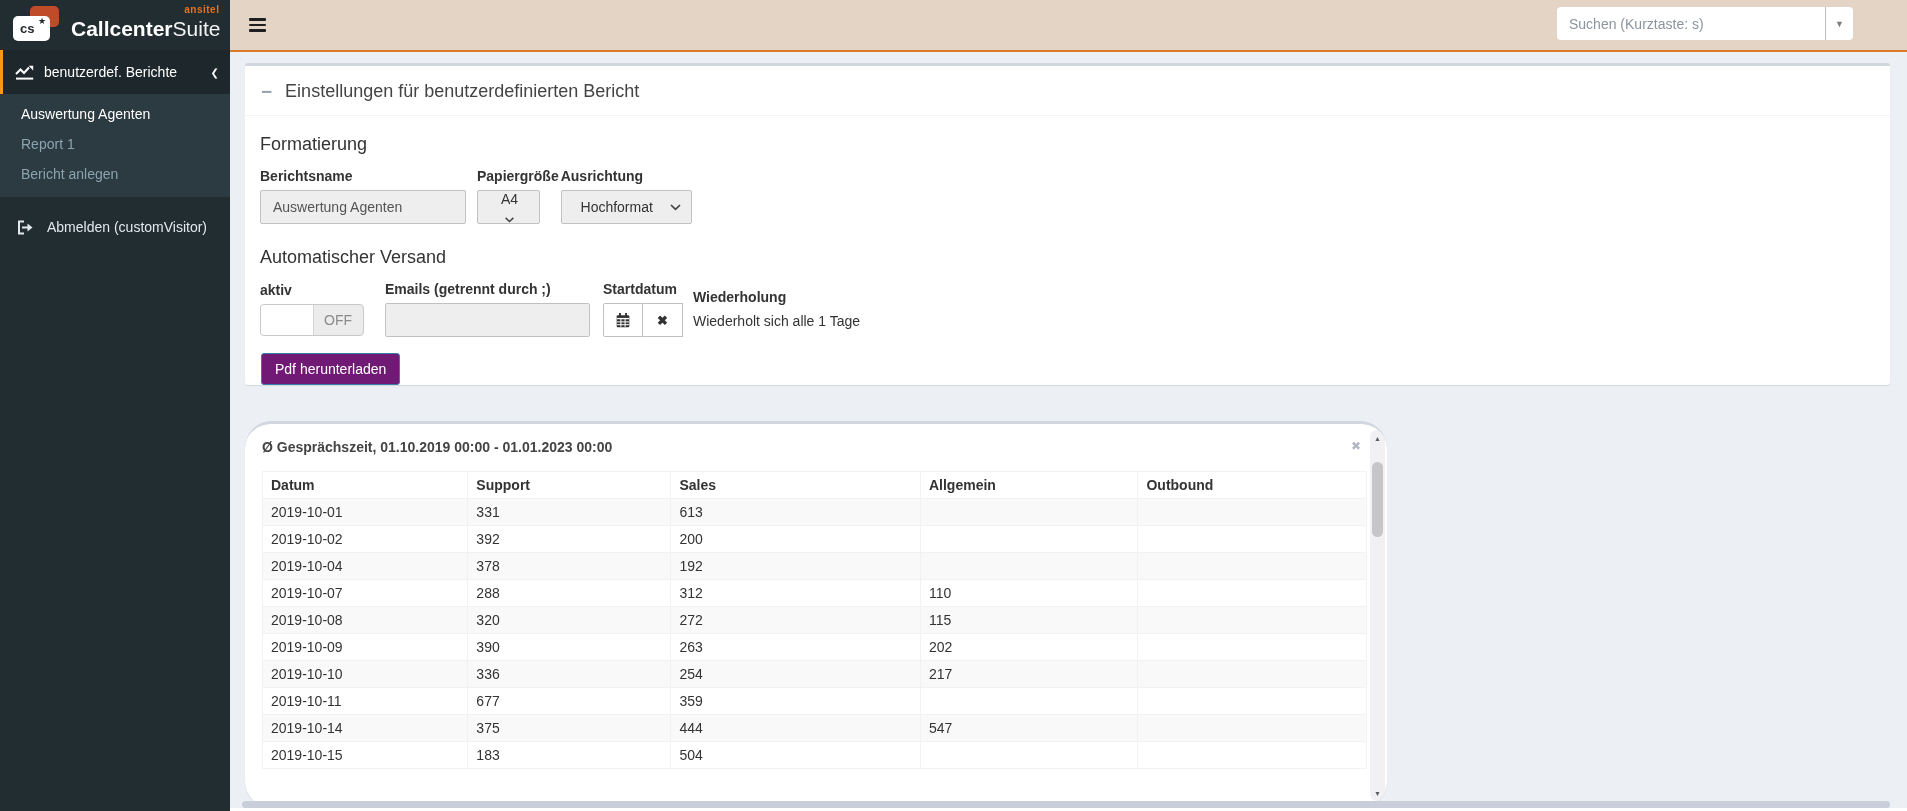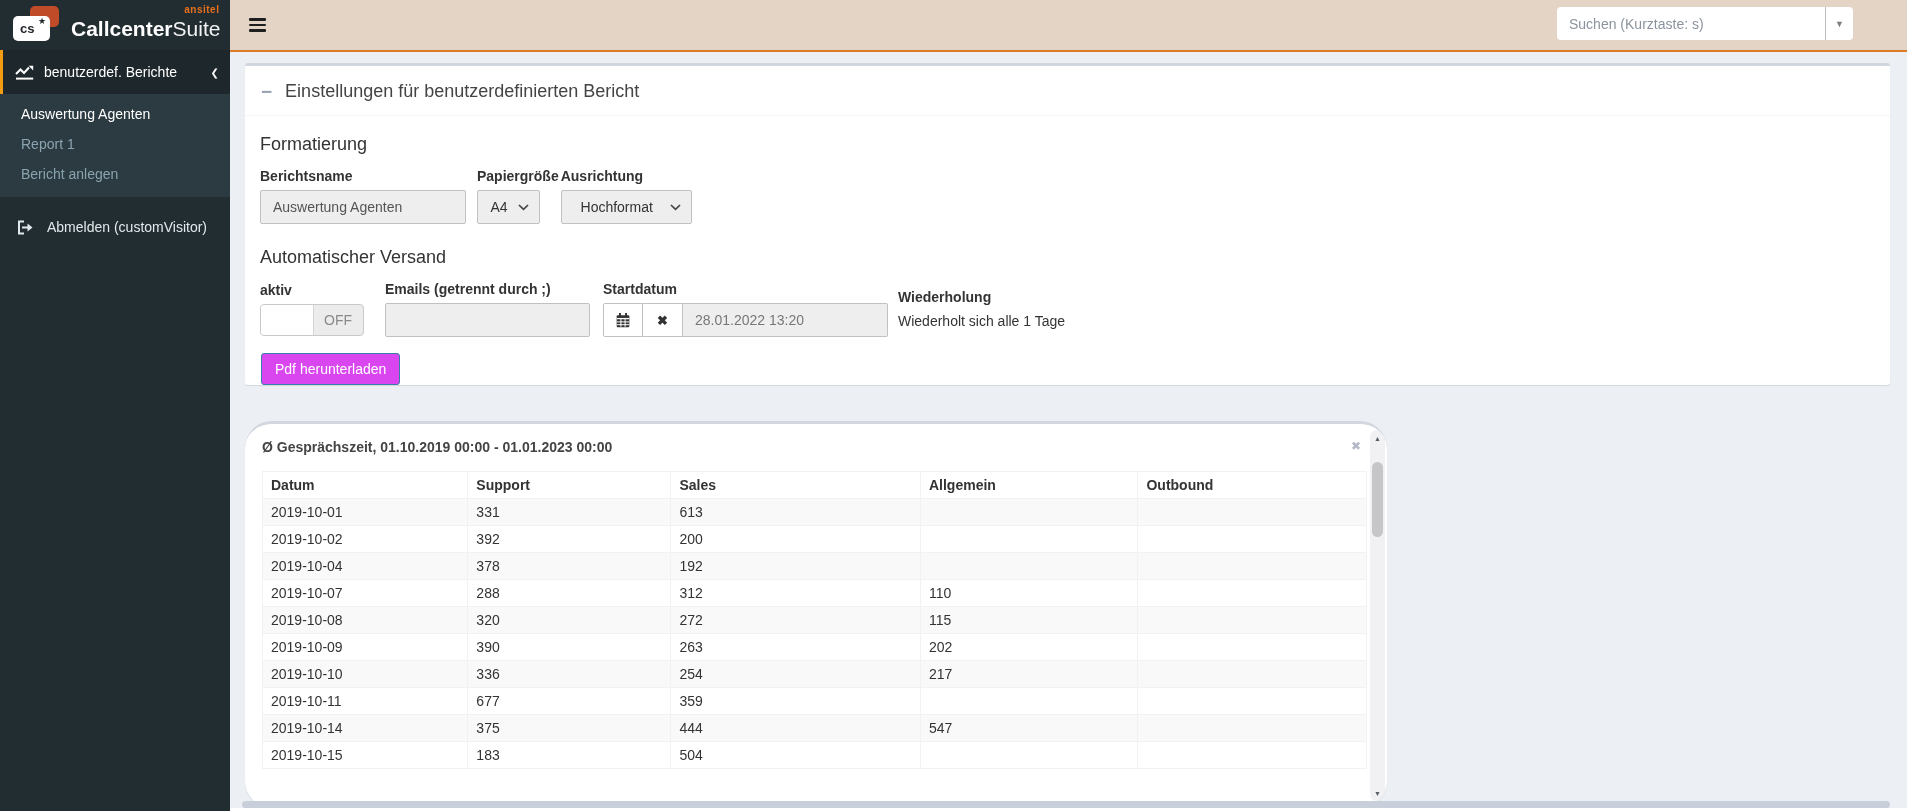--- a/index.html
+++ b/index.html
@@ -76,21 +76,21 @@
   .dt-group{display:flex;height:34px;}
   .icon-btn{width:40px;background:#fff;border:1px solid #c1c1c1;display:flex;align-items:center;
             justify-content:center;cursor:pointer;}
   .icon-btn.first{border-radius:2px 0 0 2px;}
   .icon-btn + .icon-btn{border-left:none;}
   .dt-input{width:205px;height:34px;background:#eee;border:1px solid #c1c1c1;border-left:none;
             border-radius:0 2px 2px 0;padding:0 12px;font-size:14px;color:#777;
             font-family:"Liberation Sans",sans-serif;}
   .x-glyph{font-size:13px;color:#333;font-weight:bold;}
   .repeat-text{font-size:14px;color:#333;margin-top:2px;}
-  .btn-primary{margin-top:16px;margin-left:1px;background:#d946ef;border:1px solid #367fa9;
+  .btn-primary{margin-top:16px;margin-left:1px;background:#701a75;border:1px solid #367fa9;
                color:#fff;font-size:14px;padding:7px 13px;border-radius:3px;cursor:pointer;
                font-family:"Liberation Sans",sans-serif;}
 
   
   .box-report{left:15px;top:369px;width:1142px;height:387px;overflow:hidden;border-radius:27px;}
   .report-title{padding:15px 40px 11px 17px;font-weight:bold;font-size:14px;color:#444;}
   .close-x{position:absolute;top:16px;right:26px;font-size:12px;color:#b3b9c5;cursor:pointer;line-height:1;}
   .rtable{border-collapse:collapse;table-layout:fixed;margin:5px 0 11px 17px;width:1105px;}
   .rtable th,.rtable td{border:1px solid #f2f2f2;padding:5px 8px;font-size:14px;color:#333;
                         text-align:left;height:19px;overflow:hidden;white-space:nowrap;}
@@ -179,21 +179,21 @@
 
         <div class="section-heading">Formatierung</div>
 
         <div class="fields-row">
           <div class="fgroup" style="margin-right:11px;">
             <label>Berichtsname</label>
             <input class="tinput" style="width: 206px;" value="Auswertung Agenten">
           </div>
           <div class="fgroup" style="margin-right:2px;">
             <label>Papiergröße</label>
-            <div class="selectbox" style="width:63px;">
+            <div class="selectbox" style="width:63px;flex-direction:column;">
               <span class="sel-label">A4</span>
               <svg class="icon-svg" width="11" height="7" viewBox="0 0 11 7">
                   <polyline points="1,1 5.5,5.3 10,1" fill="none" stroke="#444" stroke-width="1.7"></polyline>
                 </svg>
             </div>
           </div>
           <div class="fgroup">
             <label>Ausrichtung</label>
             <div class="selectbox" style="width:131px;">
               <span class="sel-label">Hochformat</span>
@@ -229,21 +229,20 @@
                   <line x1="1" y1="5.6" x2="13" y2="5.6" stroke="#fff" stroke-width="1.3"></line>
                   <line x1="4.9" y1="5.6" x2="4.9" y2="13.8" stroke="#fff" stroke-width="1"></line>
                   <line x1="9.1" y1="5.6" x2="9.1" y2="13.8" stroke="#fff" stroke-width="1"></line>
                   <line x1="1" y1="8.9" x2="13" y2="8.9" stroke="#fff" stroke-width="1"></line>
                   <line x1="1" y1="11.7" x2="13" y2="11.7" stroke="#fff" stroke-width="1"></line>
                 </svg>
               </div>
               <div class="icon-btn">
                 <span class="x-glyph">✖</span>
               </div>
-              <input class="dt-input" value="28.01.2022 13:20" style="">
             </div>
           </div>
           <div class="fgroup">
             <label>Wiederholung</label>
             <div class="repeat-text">Wiederholt sich alle 1 Tage</div>
           </div>
         </div>
 
         <button class="btn-primary">Pdf herunterladen</button>
       </div>

